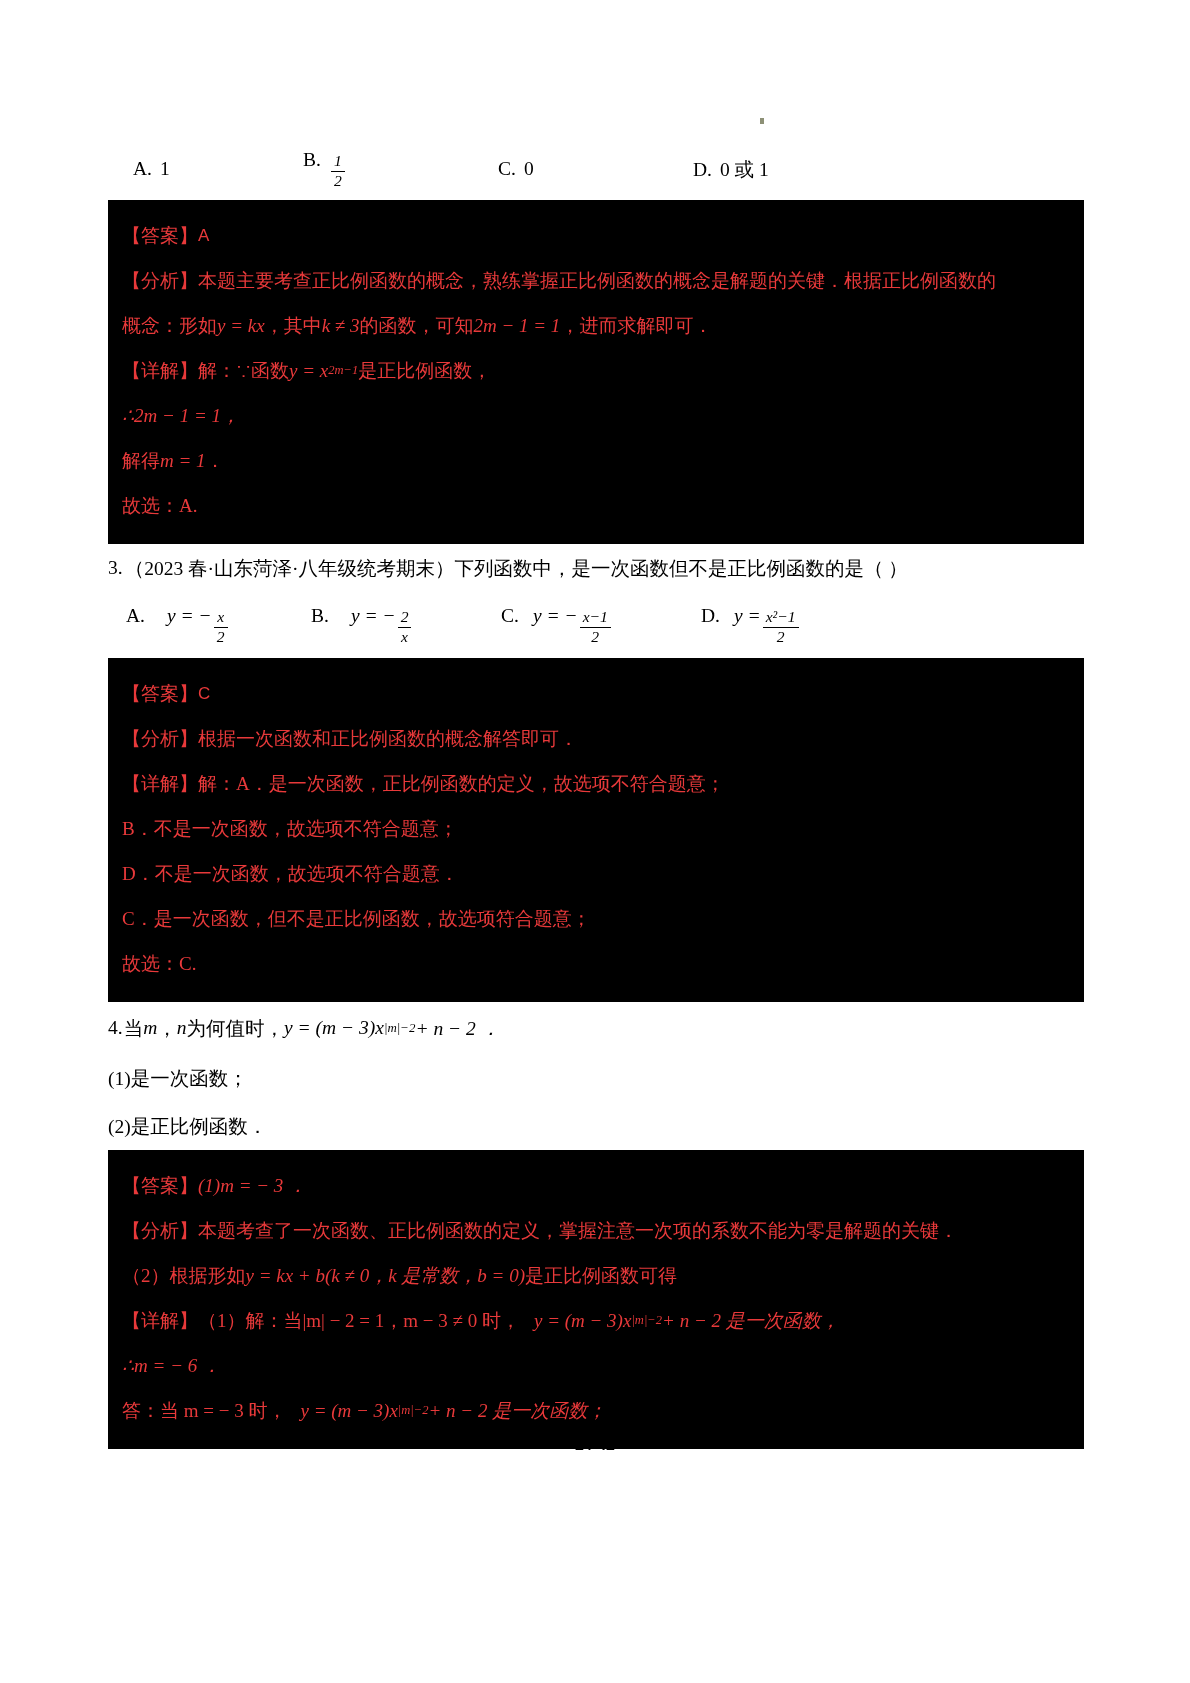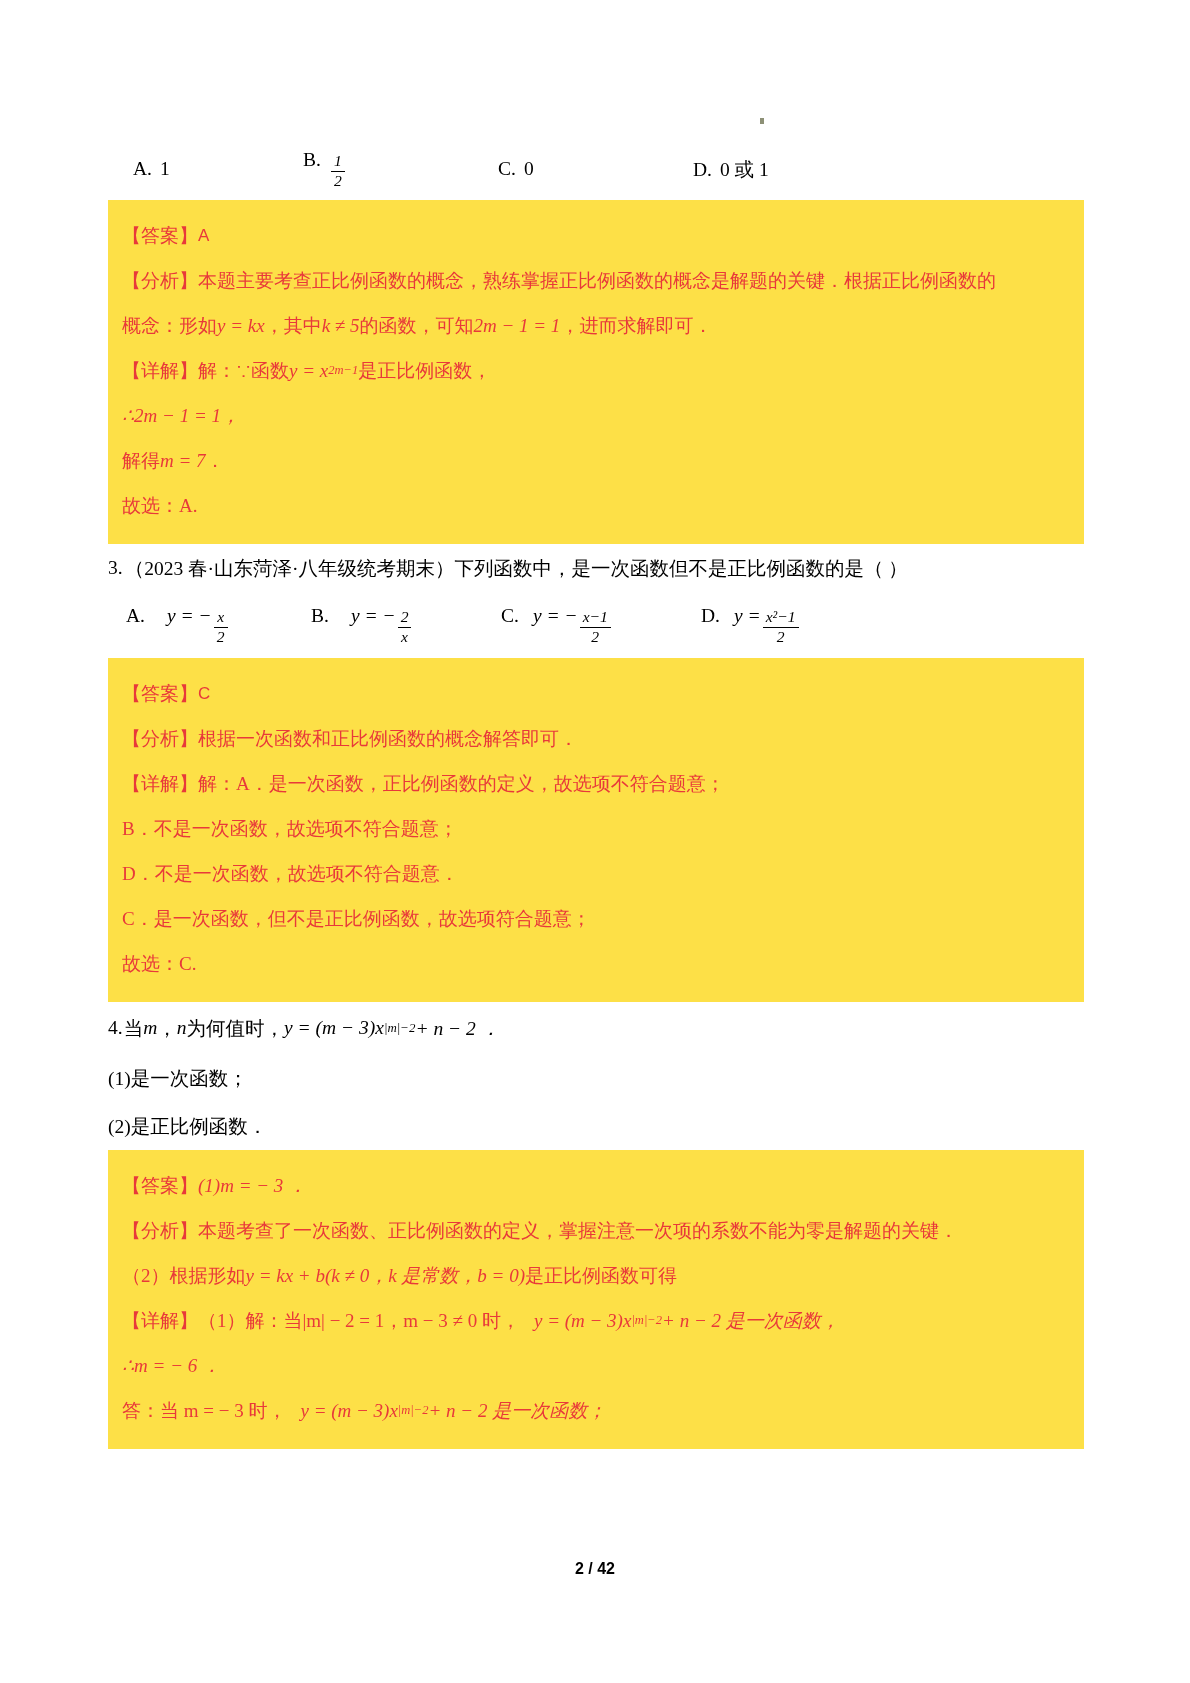--- a/index.html
+++ b/index.html
@@ -28,21 +28,21 @@
 
   
   .q-line, .ans-line {
     font-size: 19.5px;
     line-height: 1.0;
     white-space: nowrap;
   }
 
   
   .ansblock {
-    background: #fde047;
+    background: #000000;
     padding: 13px 0 16px 0;
     margin: 0;
   }
   .ansblock .ans-line {
     color: #e8393a;
     padding: 0 14px 0 14px;
     margin: 0 0 0 0;
     height: 45px;
     display: flex;
     align-items: center;
@@ -114,21 +114,21 @@
     align-items: center;
     font-size: 19.5px;
     color: #000;
   }
   .qrow-tall { height: 52px; }
 
   
   .footer {
     position: absolute;
     left: 0;
-    top: 1560px;
+    top: 1436px;
     width: 1190px;
     text-align: center;
     font-family: "Liberation Sans", sans-serif;
     font-weight: bold;
     font-size: 16px;
     color: #000;
   }
 
   
   .artifact {
@@ -178,38 +178,38 @@
           <span style="font-family:'Liberation Sans',sans-serif;font-size:17px;">A</span>
       </div>
       <div class="ans-line">
         <span>【分析】</span>
           <span>本题主要考查正比例函数的概念，熟练掌握正比例函数的概念是解题的关键．根据正比例函数的</span>
       </div>
       <div class="ans-line">
         <span>概念：形如 </span>
           <span class="m">y = kx</span>
           <span>，其中 </span>
-          <span class="m">k ≠ 5</span>
+          <span class="m">k ≠ 3</span>
           <span> 的函数，可知 </span>
           <span class="m">2m − 1 = 1</span>
           <span>，进而求解即可．</span>
       </div>
       <div class="ans-line">
         <span>【详解】</span>
           <span>解：∵函数 </span>
           <span class="m">y = x</span>
           <sup class="ex">2m−1</sup>
           <span>是正比例函数，</span>
       </div>
       <div class="ans-line">
         <span class="m">∴2m − 1 = 1，</span>
       </div>
       <div class="ans-line">
         <span>解得 </span>
-          <span class="m">m = 7</span>
+          <span class="m">m = 1</span>
           <span>．</span>
       </div>
       <div class="ans-line">
         <span>故选：A.</span>
       </div>
     </div>
 
     <div class="qrow">
       <span style="margin-right:2px">3.</span>
         <span>（2023 春·山东菏泽·八年级统考期末）下列函数中，是一次函数但不是正比例函数的是（    ）</span>

